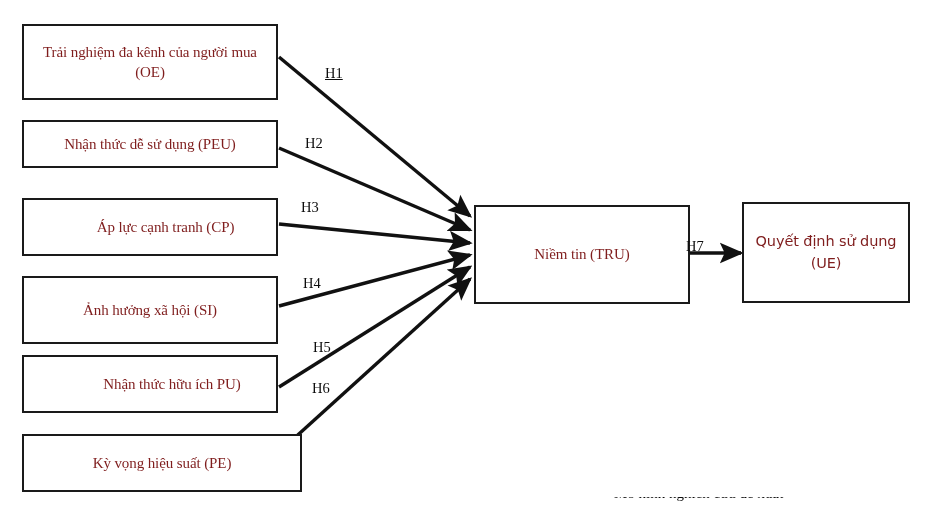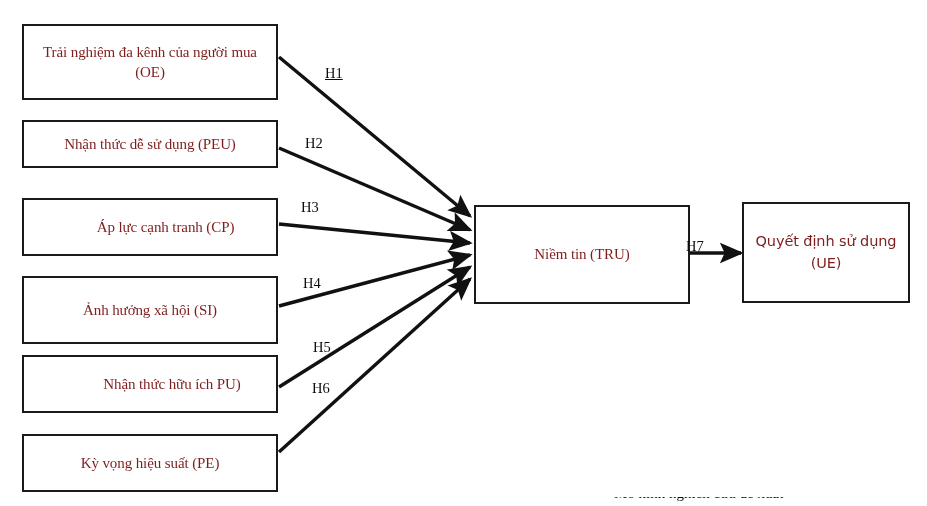--- a/index.html
+++ b/index.html
@@ -114,21 +114,21 @@
   </div>
 
   <div class="node" style="left:22px; top:276px; width:256px; height:68px;">
     <span class="node-label">Ảnh hưởng xã hội (SI)</span>
   </div>
 
   <div class="node" style="left:22px; top:355px; width:256px; height:58px;padding-left:44px;">
     <span class="node-label">Nhận thức hữu ích PU)</span>
   </div>
 
-  <div class="node" style="left:22px; top:434px; width:256px; height:58px;">
+  <div class="node" style="left:22px; top:434px; width:280px; height:58px;">
     <span class="node-label">Kỳ vọng hiệu suất (PE)</span>
   </div>
 
   <div class="node" style="left:474px; top:205px; width:216px; height:99px;">
     <span class="node-label">Niềm tin (TRU)</span>
   </div>
 
   <div class="node sans" style="left:742px; top:202px; width:168px; height:101px;">
     <span class="node-label">Quyết định sử dụng (UE)</span>
   </div>

